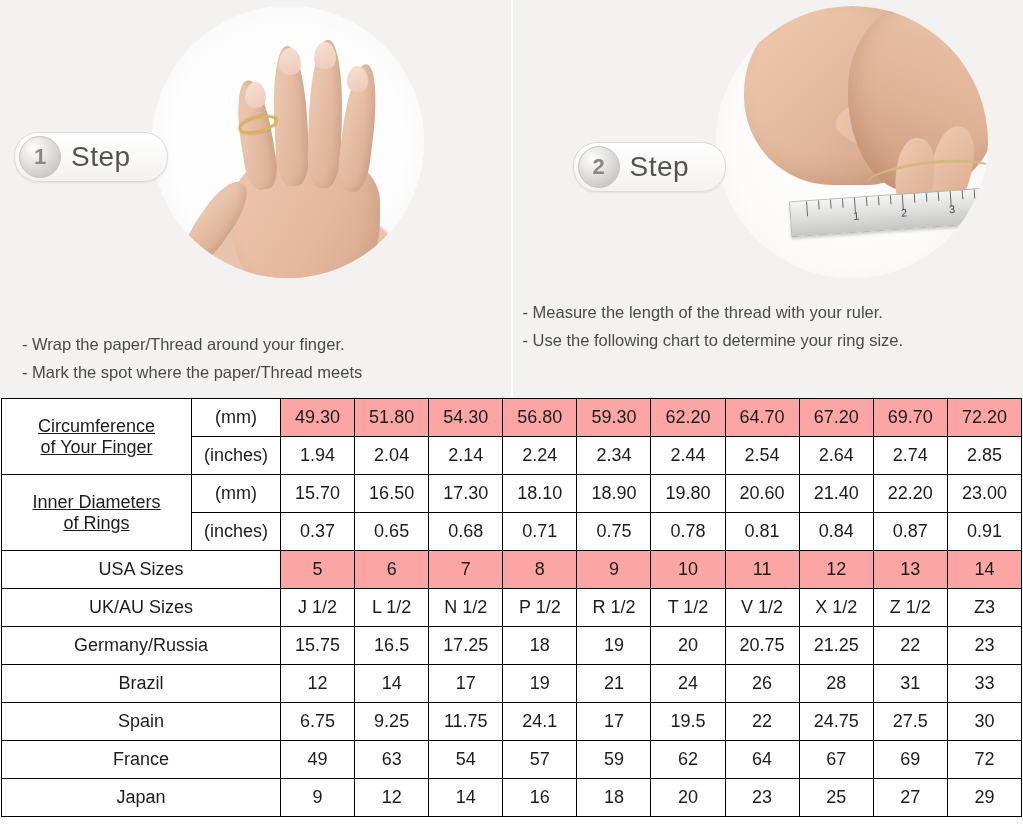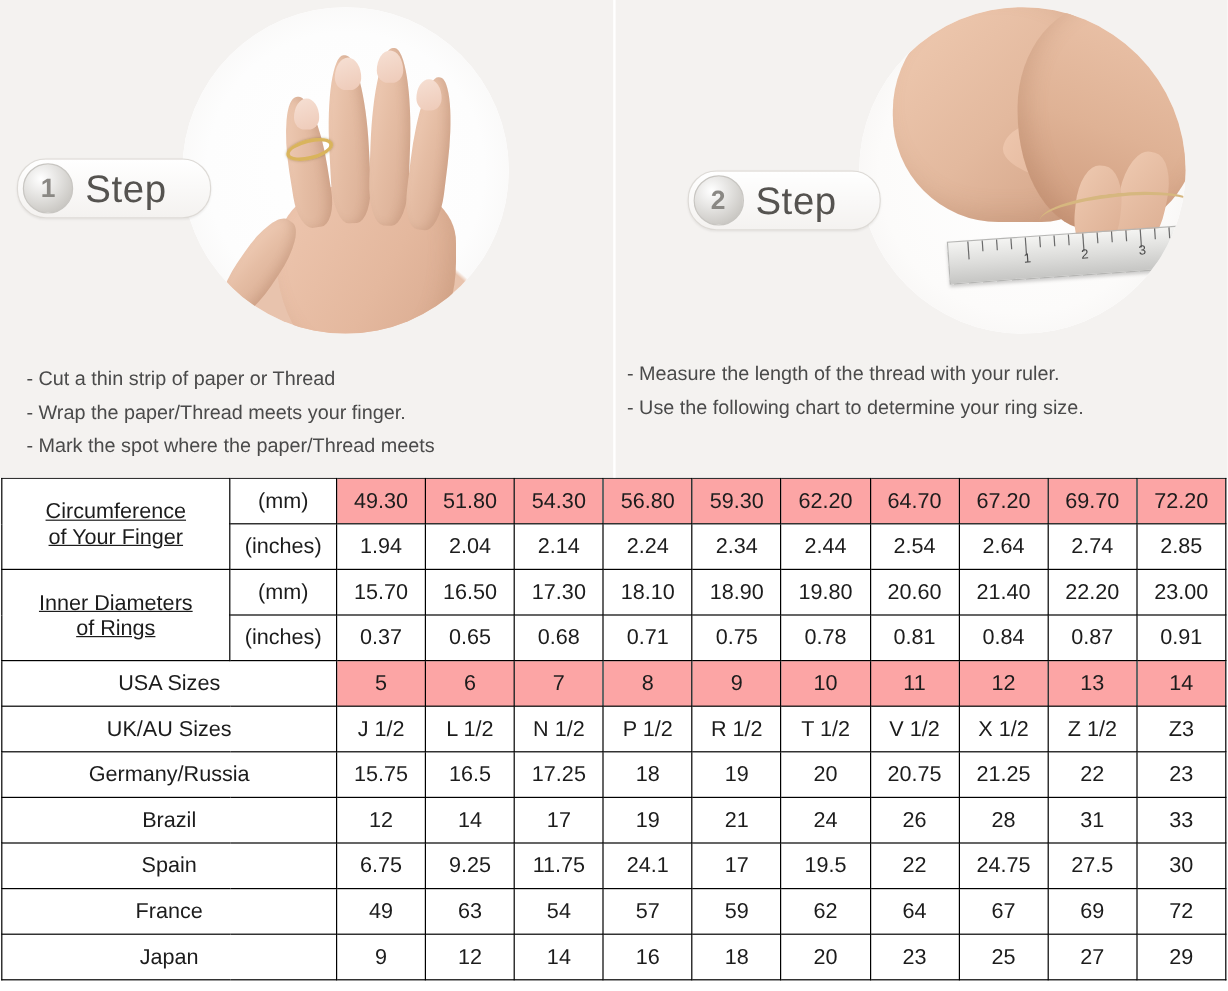--- a/index.html
+++ b/index.html
@@ -197,21 +197,21 @@
     background: radial-gradient(circle at 35% 30%, #ffffff, #cfcdc9 70%, #b9b7b3 100%);
     border: 1px solid #c8c6c2;
     color: #8a8884;
     font-size: 22px;
     font-weight: bold;
     display: flex;
     align-items: center;
     justify-content: center;
   }
   .step-word {
-    font-size: 32px;
+    font-size: 28px;
     color: #555350;
     letter-spacing: 0.5px;
   }
 
   
   .bullets {
     position: absolute;
     bottom: 8px;
     font-size: 16.5px;
     color: #4a4a4a;
@@ -289,22 +289,21 @@
           <div class="ring-band" style="left:86px; top:110px;"></div>
         </div>
       </div>
 
       <div class="step-badge badge-left">
         <div class="step-num">1</div>
         <div class="step-word">Step</div>
       </div>
 
       <div class="bullets bullets-left">
-        <div>-  Cut a thin strip of paper or Thread</div>
-        <div>-  Wrap the paper/Thread meets your finger.</div>
+        <div>-  Wrap the paper/Thread around your finger.</div>
         <div>-  Mark the spot where the paper/Thread meets</div>
       </div>
     </div>
 
     <div class="step-panel right">
 
       <div class="photo photo-right">
         <div class="hand-right">
           <div class="rh-palm"></div>
           <div class="rh-thumb"></div>

